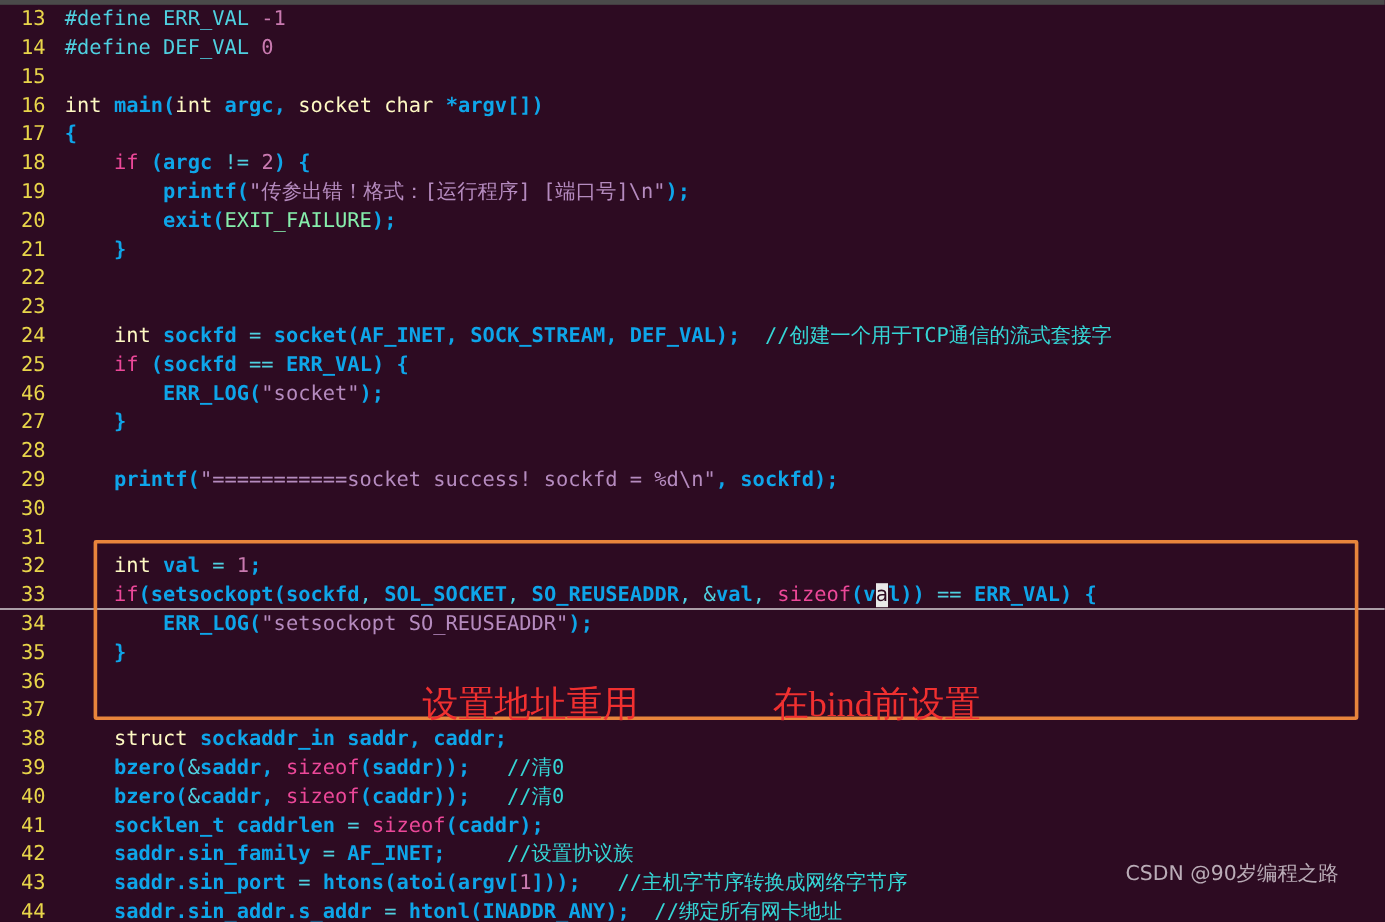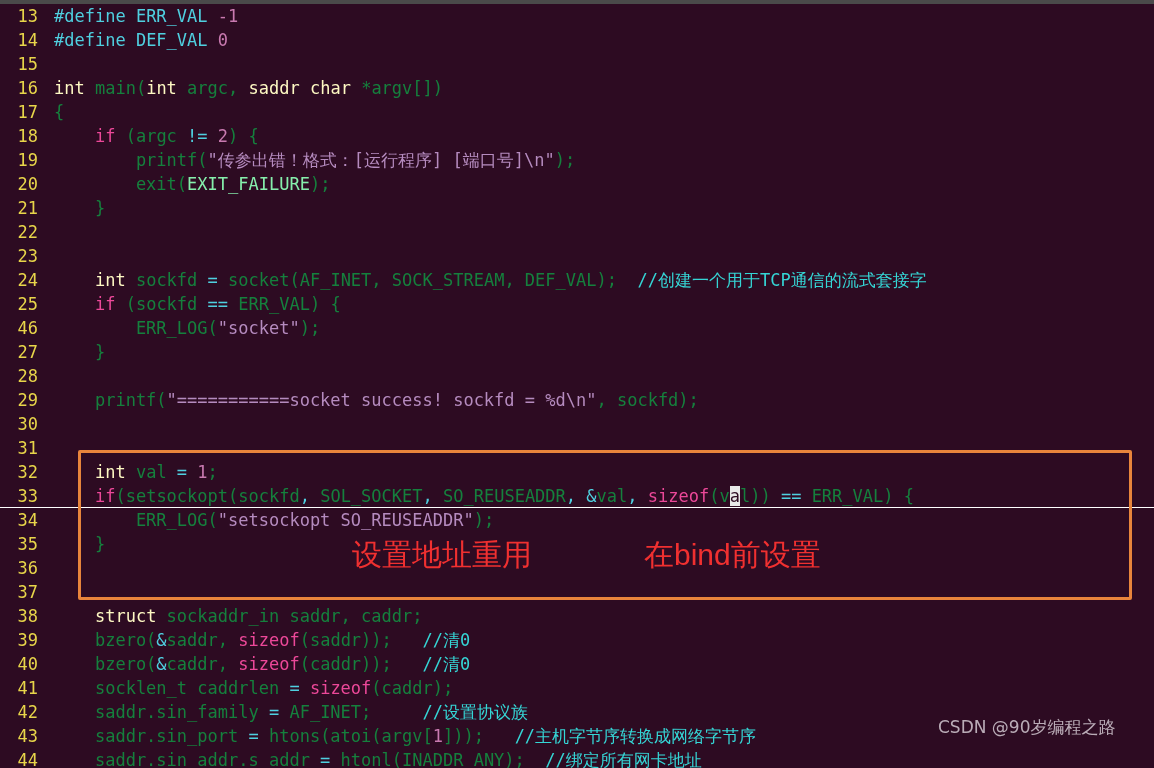--- a/index.html
+++ b/index.html
@@ -7,47 +7,47 @@
     width:1154px;height:768px;overflow:hidden;
     background:#2d0b22;
     font-family:"DejaVu Sans Mono","Liberation Mono",monospace;
   }
   #root{position:relative;width:1154px;height:768px;background:#2d0b22;overflow:hidden;}
   .topstrip{position:absolute;left:0;top:0;width:1154px;height:4px;background:#4a4a4a;}
   .code{position:absolute;left:0;top:4px;width:1154px;}
   .line{position:relative;height:24px;line-height:24px;white-space:pre;font-size:17px;}
   .ln{display:inline-block;width:38px;text-align:right;color:#e8d54a;font-size:17px;}
   .gap{display:inline-block;width:16px;}
-  .txt{color:#15803d;}
+  .txt{color:#0ea5e9;font-weight:bold;}
   .kw{color:#fef9c3;}          
   .ctl{color:#ec4899;}         
   .pre{color:#4fd0e0;}         
   .str{color:#b58bbf;}         
   .num{color:#c97ab0;}         
   .op{color:#4fd0e0;}          
   .cmt{color:#35d6d6;}         
   .mac{color:#86efac;}
   
   .cursorline{position:absolute;left:0;width:1154px;height:1px;background:#ffffff;}
   .cursorblk{background:#e9e9e9;color:#2d0b22;}
   
   .hlbox{position:absolute;border:3px solid #e8853c;border-radius:2px;pointer-events:none;}
-  .annot{position:absolute;color:#f03030;font-family:Liberation Sans, sans-serif;font-size:30px;white-space:pre;}
+  .annot{position:absolute;color:#f03030;font-family:Liberation Serif, serif;font-size:30px;white-space:pre;margin-top:32px;}
   .wm{position:absolute;color:#d9d0d8;opacity:.82;font-family:"DejaVu Sans","Liberation Sans",sans-serif;font-size:17px;white-space:pre;}
 </style>
 </head>
 <body>
 
 <div id="root">
   <div class="topstrip"></div>
   <div class="code" id="code">
       <div class="line"><span class="ln">13</span><span class="gap"> </span><span class="pre">#define </span><span class="pre">ERR_VAL </span><span class="num">-1</span></div>
       <div class="line"><span class="ln">14</span><span class="gap"> </span><span class="pre">#define </span><span class="pre">DEF_VAL </span><span class="num">0</span></div>
       <div class="line"><span class="ln">15</span><span class="gap"> </span></div>
-      <div class="line"><span class="ln">16</span><span class="gap"> </span><span class="kw">int</span><span class="txt"> main(</span><span class="kw">int</span><span class="txt"> argc, </span><span class="kw">saddr</span><span class="txt"> </span><span class="kw">char</span><span class="txt"> *argv[])</span></div>
+      <div class="line"><span class="ln">16</span><span class="gap"> </span><span class="kw">int</span><span class="txt"> main(</span><span class="kw">int</span><span class="txt"> argc, </span><span class="kw">socket</span><span class="txt"> </span><span class="kw">char</span><span class="txt"> *argv[])</span></div>
       <div class="line"><span class="ln">17</span><span class="gap"> </span><span class="txt">{</span></div>
       <div class="line"><span class="ln">18</span><span class="gap"> </span><span class="txt">    </span><span class="ctl">if</span><span class="txt"> (argc </span><span class="op">!=</span><span class="txt"> </span><span class="num">2</span><span class="txt">) {</span></div>
       <div class="line"><span class="ln">19</span><span class="gap"> </span><span class="txt">        printf(</span><span class="str">"传参出错！格式：[运行程序] [端口号]\n"</span><span class="txt">);</span></div>
       <div class="line"><span class="ln">20</span><span class="gap"> </span><span class="txt">        exit(</span><span class="mac">EXIT_FAILURE</span><span class="txt">);</span></div>
       <div class="line"><span class="ln">21</span><span class="gap"> </span><span class="txt">    }</span></div>
       <div class="line"><span class="ln">22</span><span class="gap"> </span></div>
       <div class="line"><span class="ln">23</span><span class="gap"> </span></div>
       <div class="line"><span class="ln">24</span><span class="gap"> </span><span class="txt">    </span><span class="kw">int</span><span class="txt"> sockfd </span><span class="op">=</span><span class="txt"> socket(AF_INET, SOCK_STREAM, DEF_VAL);</span><span class="cmt">  //创建一个用于TCP通信的流式套接字</span></div>
       <div class="line"><span class="ln">25</span><span class="gap"> </span><span class="txt">    </span><span class="ctl">if</span><span class="txt"> (sockfd </span><span class="op">==</span><span class="txt"> ERR_VAL) {</span></div>
       <div class="line"><span class="ln">46</span><span class="gap"> </span><span class="txt">        ERR_LOG(</span><span class="str">"socket"</span><span class="txt">);</span></div>

